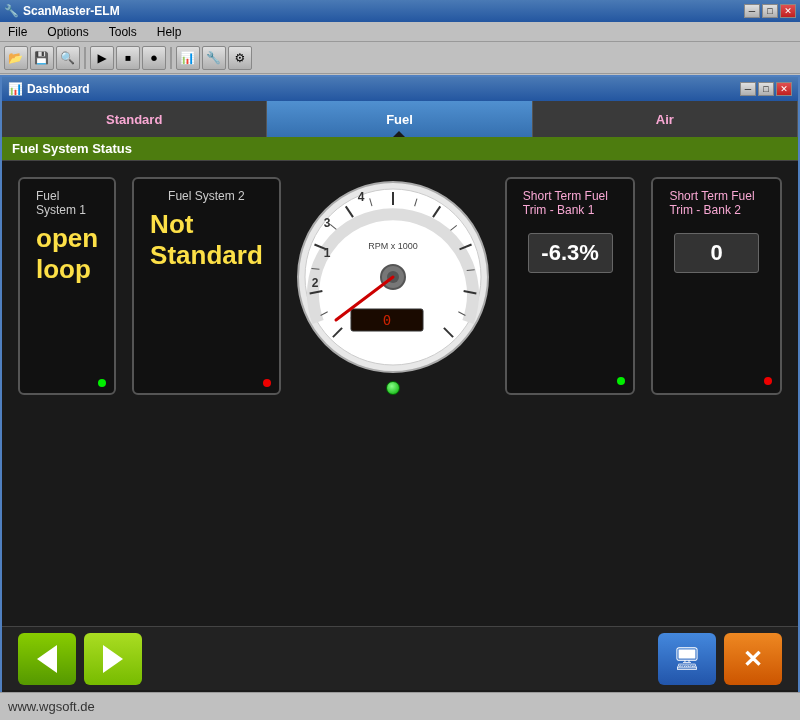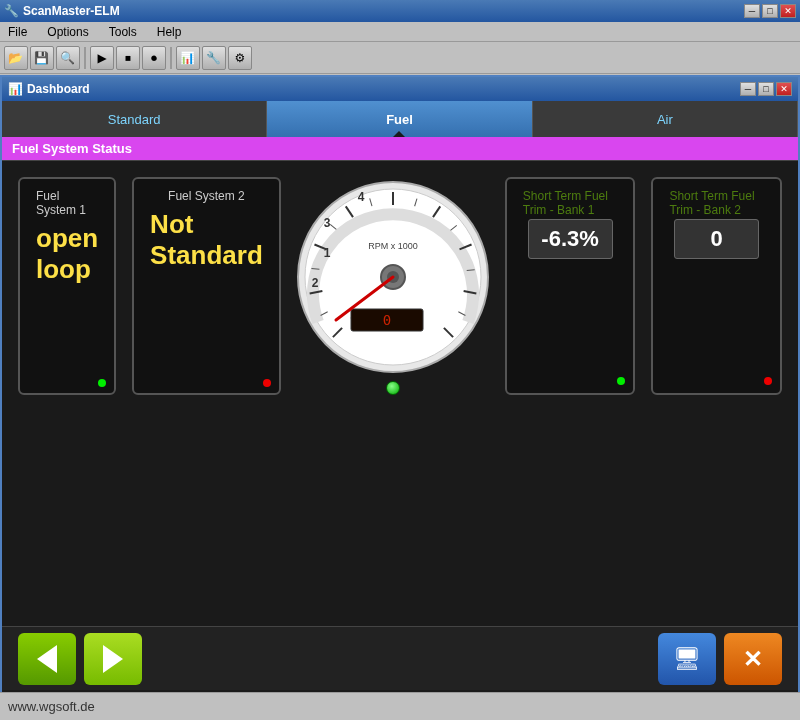--- a/index.html
+++ b/index.html
@@ -131,44 +131,45 @@
       background: #3a3a3a;
       display: flex;
       height: 36px;
     }
     .tab {
       flex: 1;
       display: flex;
       align-items: center;
       justify-content: center;
       font-size: 13px;
-      color: #7dd3fc;
+      color: #f9a8d4;
       cursor: pointer;
       border-right: 1px solid #555;
       position: relative;
+      font-weight: bold;
     }
     .tab.active {
       background: linear-gradient(to bottom, #5090d0, #3570b0);
       color: white;
       font-weight: bold;
     }
     .tab.active::after {
       content: '';
       position: absolute;
       bottom: 0;
       left: 50%;
       transform: translateX(-50%);
       border-left: 6px solid transparent;
       border-right: 6px solid transparent;
       border-bottom: 6px solid #1a1a1a;
     }
 
     
     .section-title {
-      background: #d946ef;
+      background: #4d7c0f;
       color: white;
       font-size: 13px;
       font-weight: bold;
       padding: 4px 10px;
       border-bottom: 1px solid #444;
     }
 
     
     .content {
       padding: 16px 16px;
@@ -258,23 +259,23 @@
       background: #111;
       border: 2px solid #555;
       border-radius: 6px;
       padding: 10px 16px;
       display: flex;
       flex-direction: column;
       align-items: center;
       position: relative;
     }
     .trim-card-title {
-      color: #4d7c0f;
+      color: #f9a8d4;
       font-size: 12px;
-      margin-bottom: 2px;
+      margin-bottom: 16px;
     }
     .trim-value-box {
       background: #333;
       border: 1px solid #666;
       border-radius: 3px;
       width: 90%;
       padding: 6px 10px;
       text-align: center;
     }
     .trim-value {

